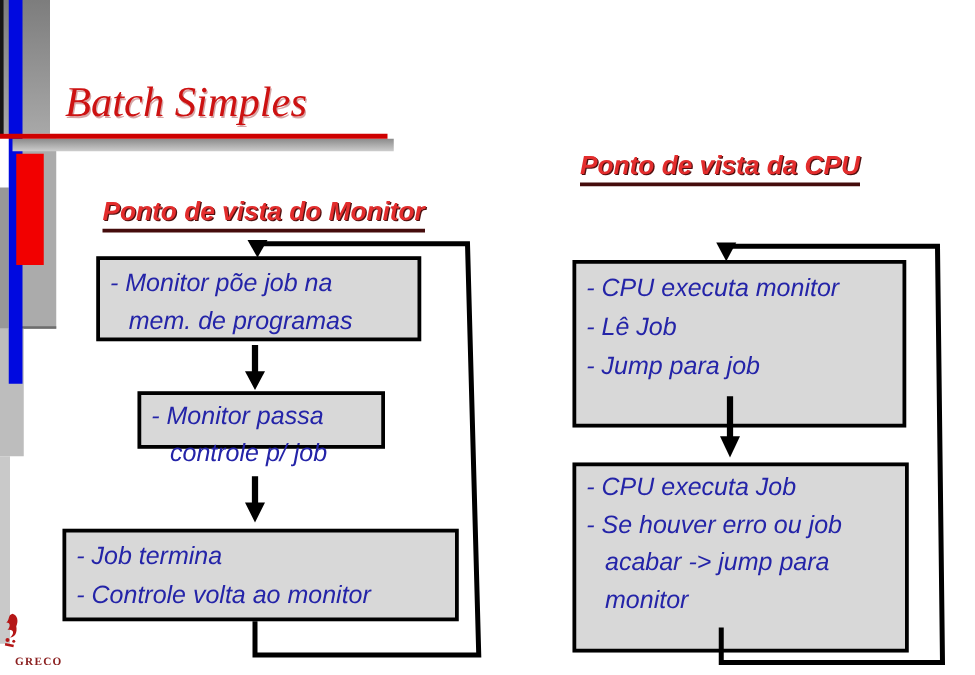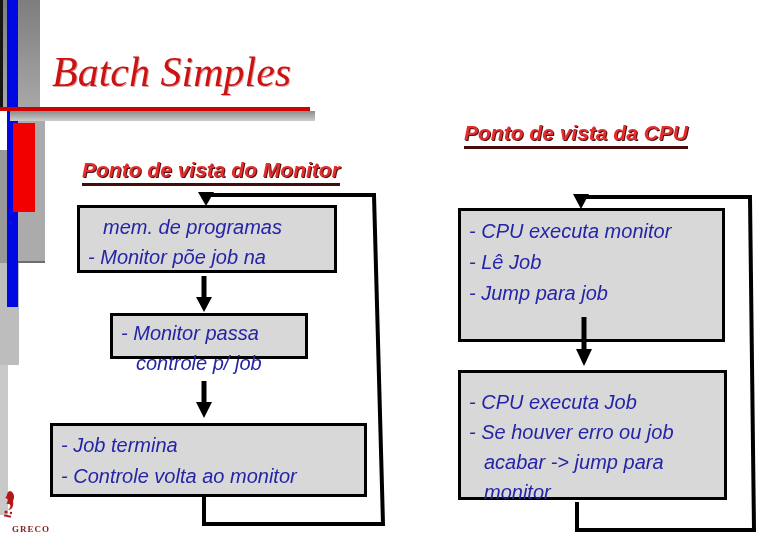--- a/index.html
+++ b/index.html
@@ -17,23 +17,23 @@
   .left-strip{left:0;top:150px;width:7px;height:113px;background:#989898;z-index:1;}
   .light-gray-bar{left:0;top:263px;width:19px;height:102px;background:#bdbdbd;z-index:1;}
   .narrow-light-bar{left:0;top:365px;width:8px;height:150px;background:#c9c9c9;z-index:1;}
   .blue-bar{left:7px;top:0;width:11px;height:307px;background:#0009e0;z-index:2;}
   .red-bar{left:13px;top:123px;width:22px;height:89px;background:#f20000;z-index:4;}
   .title-rule{left:0;top:107px;width:310px;height:4px;background:#cf0000;z-index:5;}
   .rule-shadow{left:10px;top:111px;width:305px;height:10px;
                background:linear-gradient(to bottom,#8b8b8b,#cdcdcd);z-index:4;}
 
   
-  .page-title{position:absolute;left:52px;top:50px;z-index:6;
+  .page-title{position:absolute;left:52px;top:61px;z-index:6;
               font-family:"Liberation Serif", serif;font-style:italic;
-              font-size:42px;line-height:44px;color:#cd1212;
+              font-size:34px;line-height:44px;color:#cd1212;
               text-shadow:1px 1px 0 rgba(139,0,0,0.35);white-space:nowrap;}
 
   
   .col-header{position:absolute;z-index:6;font-style:italic;font-weight:bold;
               font-size:21px;color:#e32d2d;white-space:nowrap;
               text-shadow:1px 1px 0 #501010;
               border-bottom:3px solid #450c0c;padding-bottom:1px;}
   .hdr-monitor{left:82px;top:130px;margin-top:28px;}
   .hdr-cpu{left:464px;top:121px;text-align:center;}
 
@@ -43,21 +43,21 @@
         font-style:italic;font-size:20px;color:#2424a8;
         padding-left:8px;white-space:nowrap;}
   .fbox .ln{display:block;line-height:30px;}
   .fbox .indent{margin-left:15px;}
   .box-m1{left:77px;top:205px;width:260px;height:68px;padding-top:4px;}
   .box-m2{left:110px;top:313px;width:198px;height:46px;padding-top:2px;}
   .box-m3{left:50px;top:423px;width:317px;height:74px;padding-top:4px;}
   .box-m3 .ln{line-height:31px;}
   .box-c1{left:458px;top:208px;width:267px;height:134px;padding-top:5px;}
   .box-c1 .ln{line-height:31px;}
-  .box-c2{left:458px;top:370px;width:269px;height:130px;padding-top:14px;}
+  .box-c2{left:458px;top:370px;width:269px;height:152px;padding-top:2px;}
 
   
   .connectors{position:absolute;left:0;top:0;width:780px;height:540px;
               z-index:7;pointer-events:none;}
 
   
   .logo-icon{position:absolute;left:2px;top:490px;z-index:8;}
   .logo-text{position:absolute;left:12px;top:524px;z-index:8;
              font-family:"Liberation Serif", serif;font-weight:bold;
              font-size:9px;letter-spacing:1px;color:#8b2020;}
@@ -77,22 +77,22 @@
   <div class="deco red-bar"></div>
   <div class="deco title-rule"></div>
   <div class="deco rule-shadow"></div>
 
   <div class="page-title">Batch Simples</div>
 
   <div class="col-header hdr-monitor">Ponto de vista do Monitor</div>
   <div class="col-header hdr-cpu">Ponto de vista da CPU</div>
 
   <div class="fbox box-m1">
+    <span class="ln">- Monitor põe job na</span>
     <span class="ln indent">mem. de programas</span>
-    <span class="ln">- Monitor põe job na</span>
   </div>
   <div class="fbox box-m2">
     <span class="ln">- Monitor passa</span>
     <span class="ln indent">controle p/ job</span>
   </div>
   <div class="fbox box-m3">
     <span class="ln">- Job termina</span>
     <span class="ln">- Controle volta ao monitor</span>
   </div>
 

